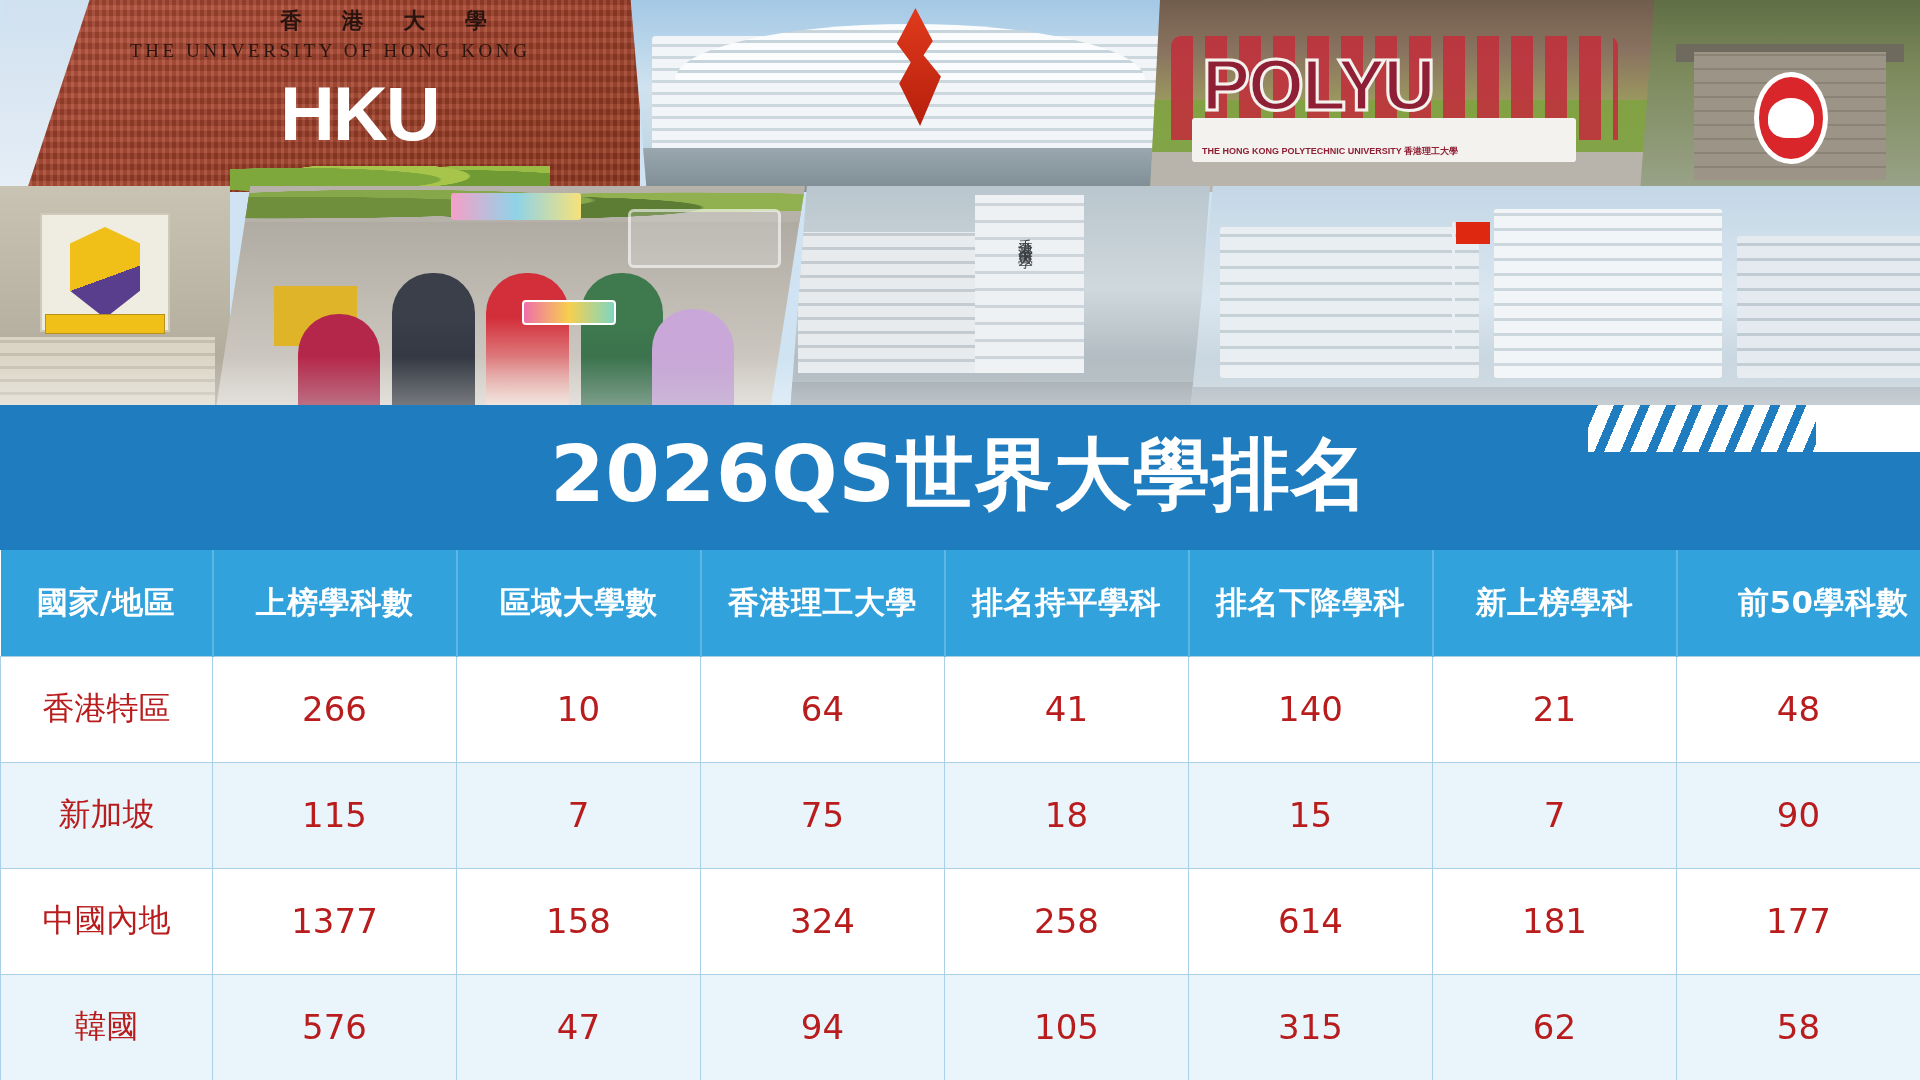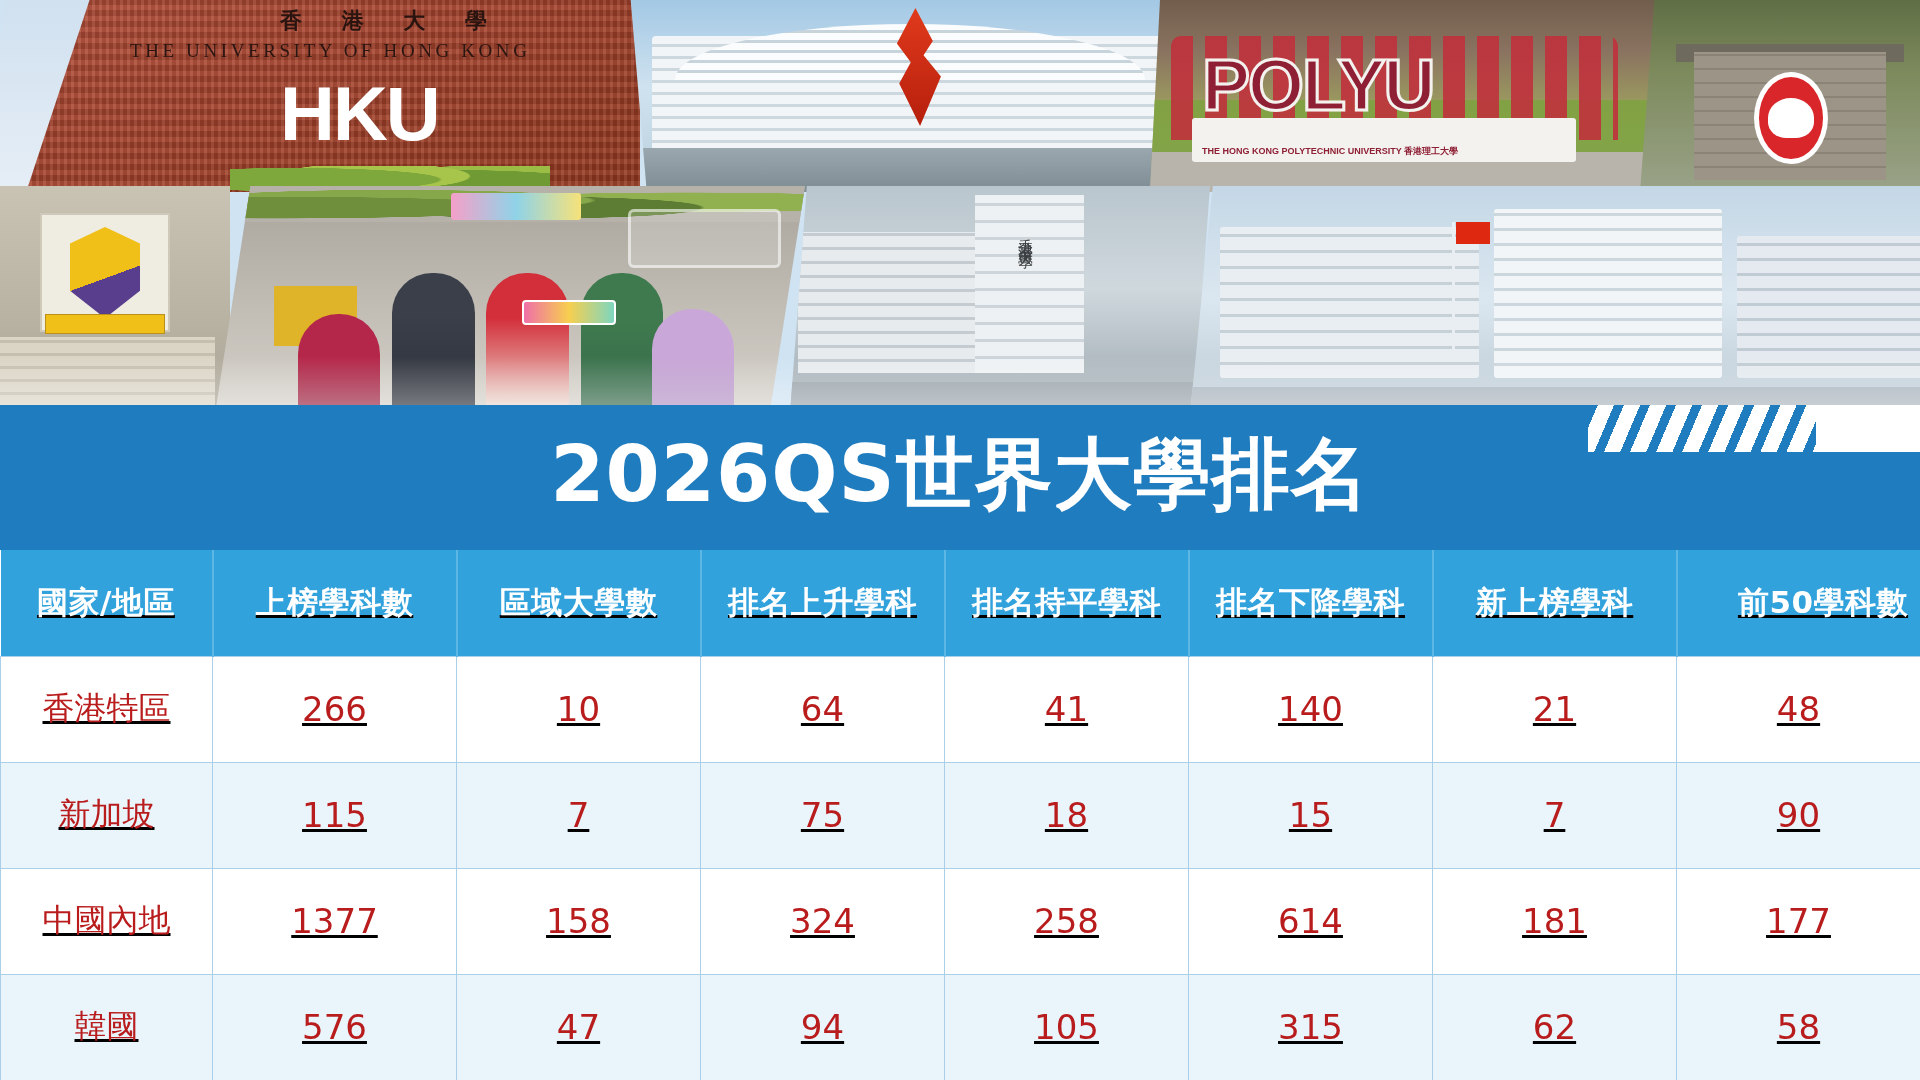--- a/index.html
+++ b/index.html
@@ -1,21 +1,21 @@
 <!DOCTYPE html>
 <html><head>
 <meta charset="utf-8">
 <style>
   * { box-sizing: border-box; margin: 0; padding: 0; }
   html, body {
     width: 1920px; height: 1080px;
     font-family: "Liberation Sans", "DejaVu Sans", sans-serif;
     background: #ffffff; overflow: hidden;
   }
-  .page { position: relative; width: 1920px; height: 1080px; text-decoration: underline; }
+  .page { position: relative; width: 1920px; height: 1080px; }
 
   
   .collage { position: relative; width: 1920px; height: 405px; overflow: hidden; background: #cfe3f2; }
   .photo { position: absolute; overflow: hidden; }
 
   
   .p-hku { left: -20px; top: -8px; width: 660px; height: 200px;
            clip-path: polygon(4% 0, 100% 0, 100% 100%, 0 100%); }
   .hku-wall { position: absolute; inset: 0;
      background:
@@ -266,21 +266,21 @@
         <col class="cx">
           <col class="cx">
           <col class="cx">
           <col class="cx">
       </colgroup>
       <thead>
         <tr>
           <th>國家/地區</th>
           <th>上榜學科數</th>
           <th>區域大學數</th>
-          <th>排名上升學科</th>
+          <th>香港理工大學</th>
           <th>排名持平學科</th>
           <th>排名下降學科</th>
           <th>新上榜學科</th>
           <th>前50學科數</th>
         </tr>
       </thead>
       <tbody>
         <tr>
           <td>香港特區</td>
           <td>266</td>

